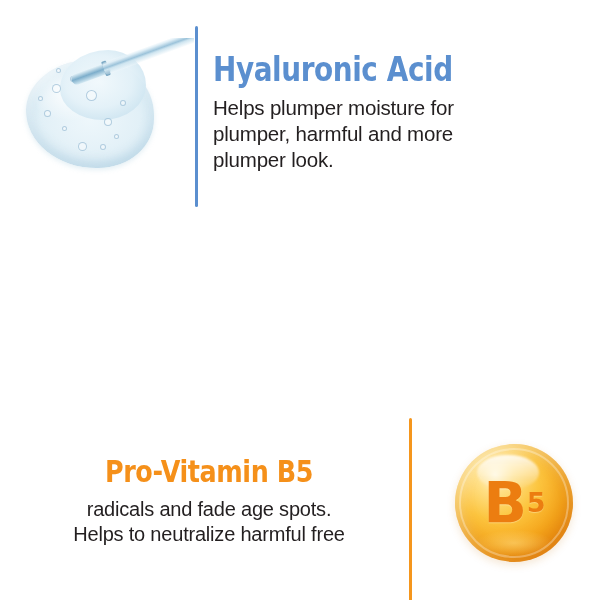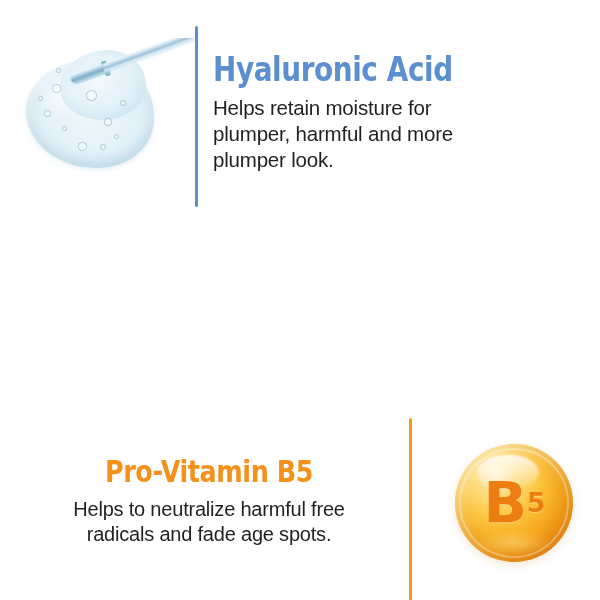--- a/index.html
+++ b/index.html
@@ -240,34 +240,34 @@
         <div class="dropper-band"></div>
         <div class="dropper-tube"></div>
       </div>
     </div>
 
     <div class="divider" id="divider-hyaluronic"></div>
 
     <div class="text-block" id="text-hyaluronic">
       <div class="heading">Hyaluronic Acid</div>
       <div class="body-text">
-        <div>Helps retain moisture for</div>
+        <div>Helps plumper moisture for</div>
         <div>plumper, harmful and more</div>
         <div>plumper look.</div>
       </div>
     </div>
   </div>
 
   <div class="section" id="section-b5">
 
     <div class="text-block" id="text-b5">
       <div class="heading">Pro-Vitamin B5</div>
       <div class="body-text">
+        <div>radicals and fade age spots.</div>
         <div>Helps to neutralize harmful free</div>
-        <div>radicals and fade age spots.</div>
       </div>
     </div>
 
     <div class="divider" id="divider-b5"></div>
 
     <div id="image-b5-sphere">
       <div class="sphere"></div>
       <div class="sphere-ring"></div>
       <div class="sphere-highlight"></div>
       <div class="sphere-bottom-glow"></div>

